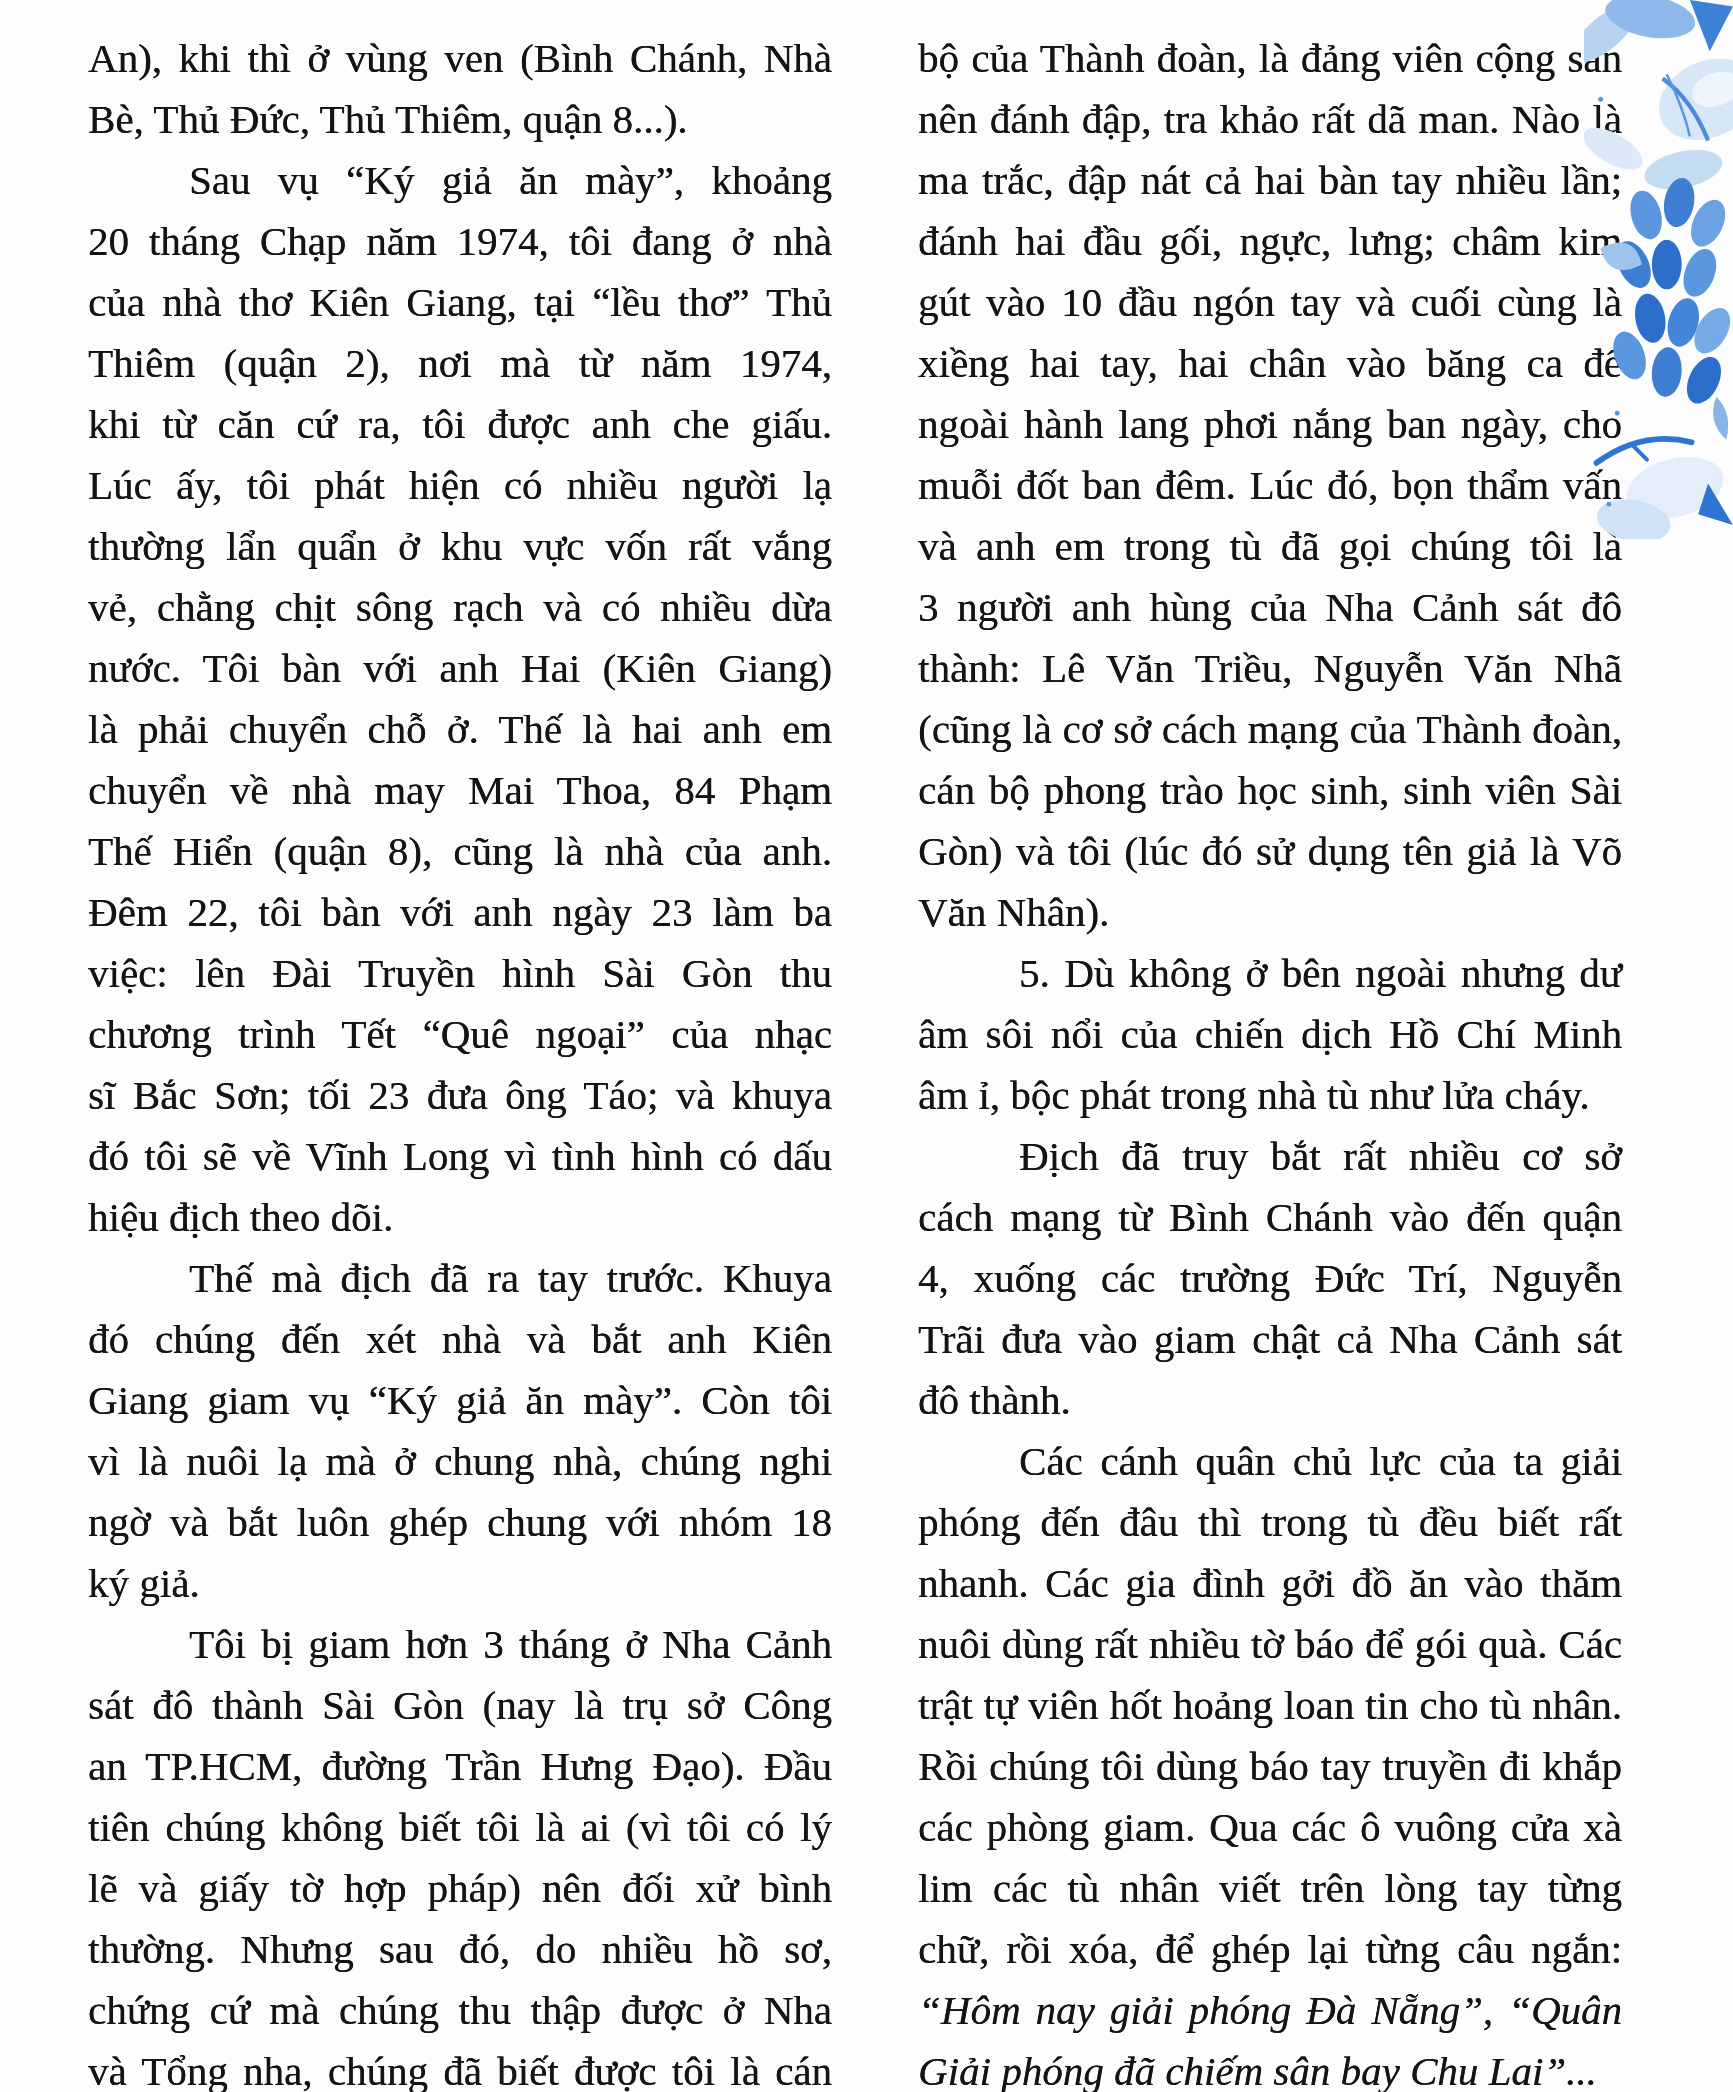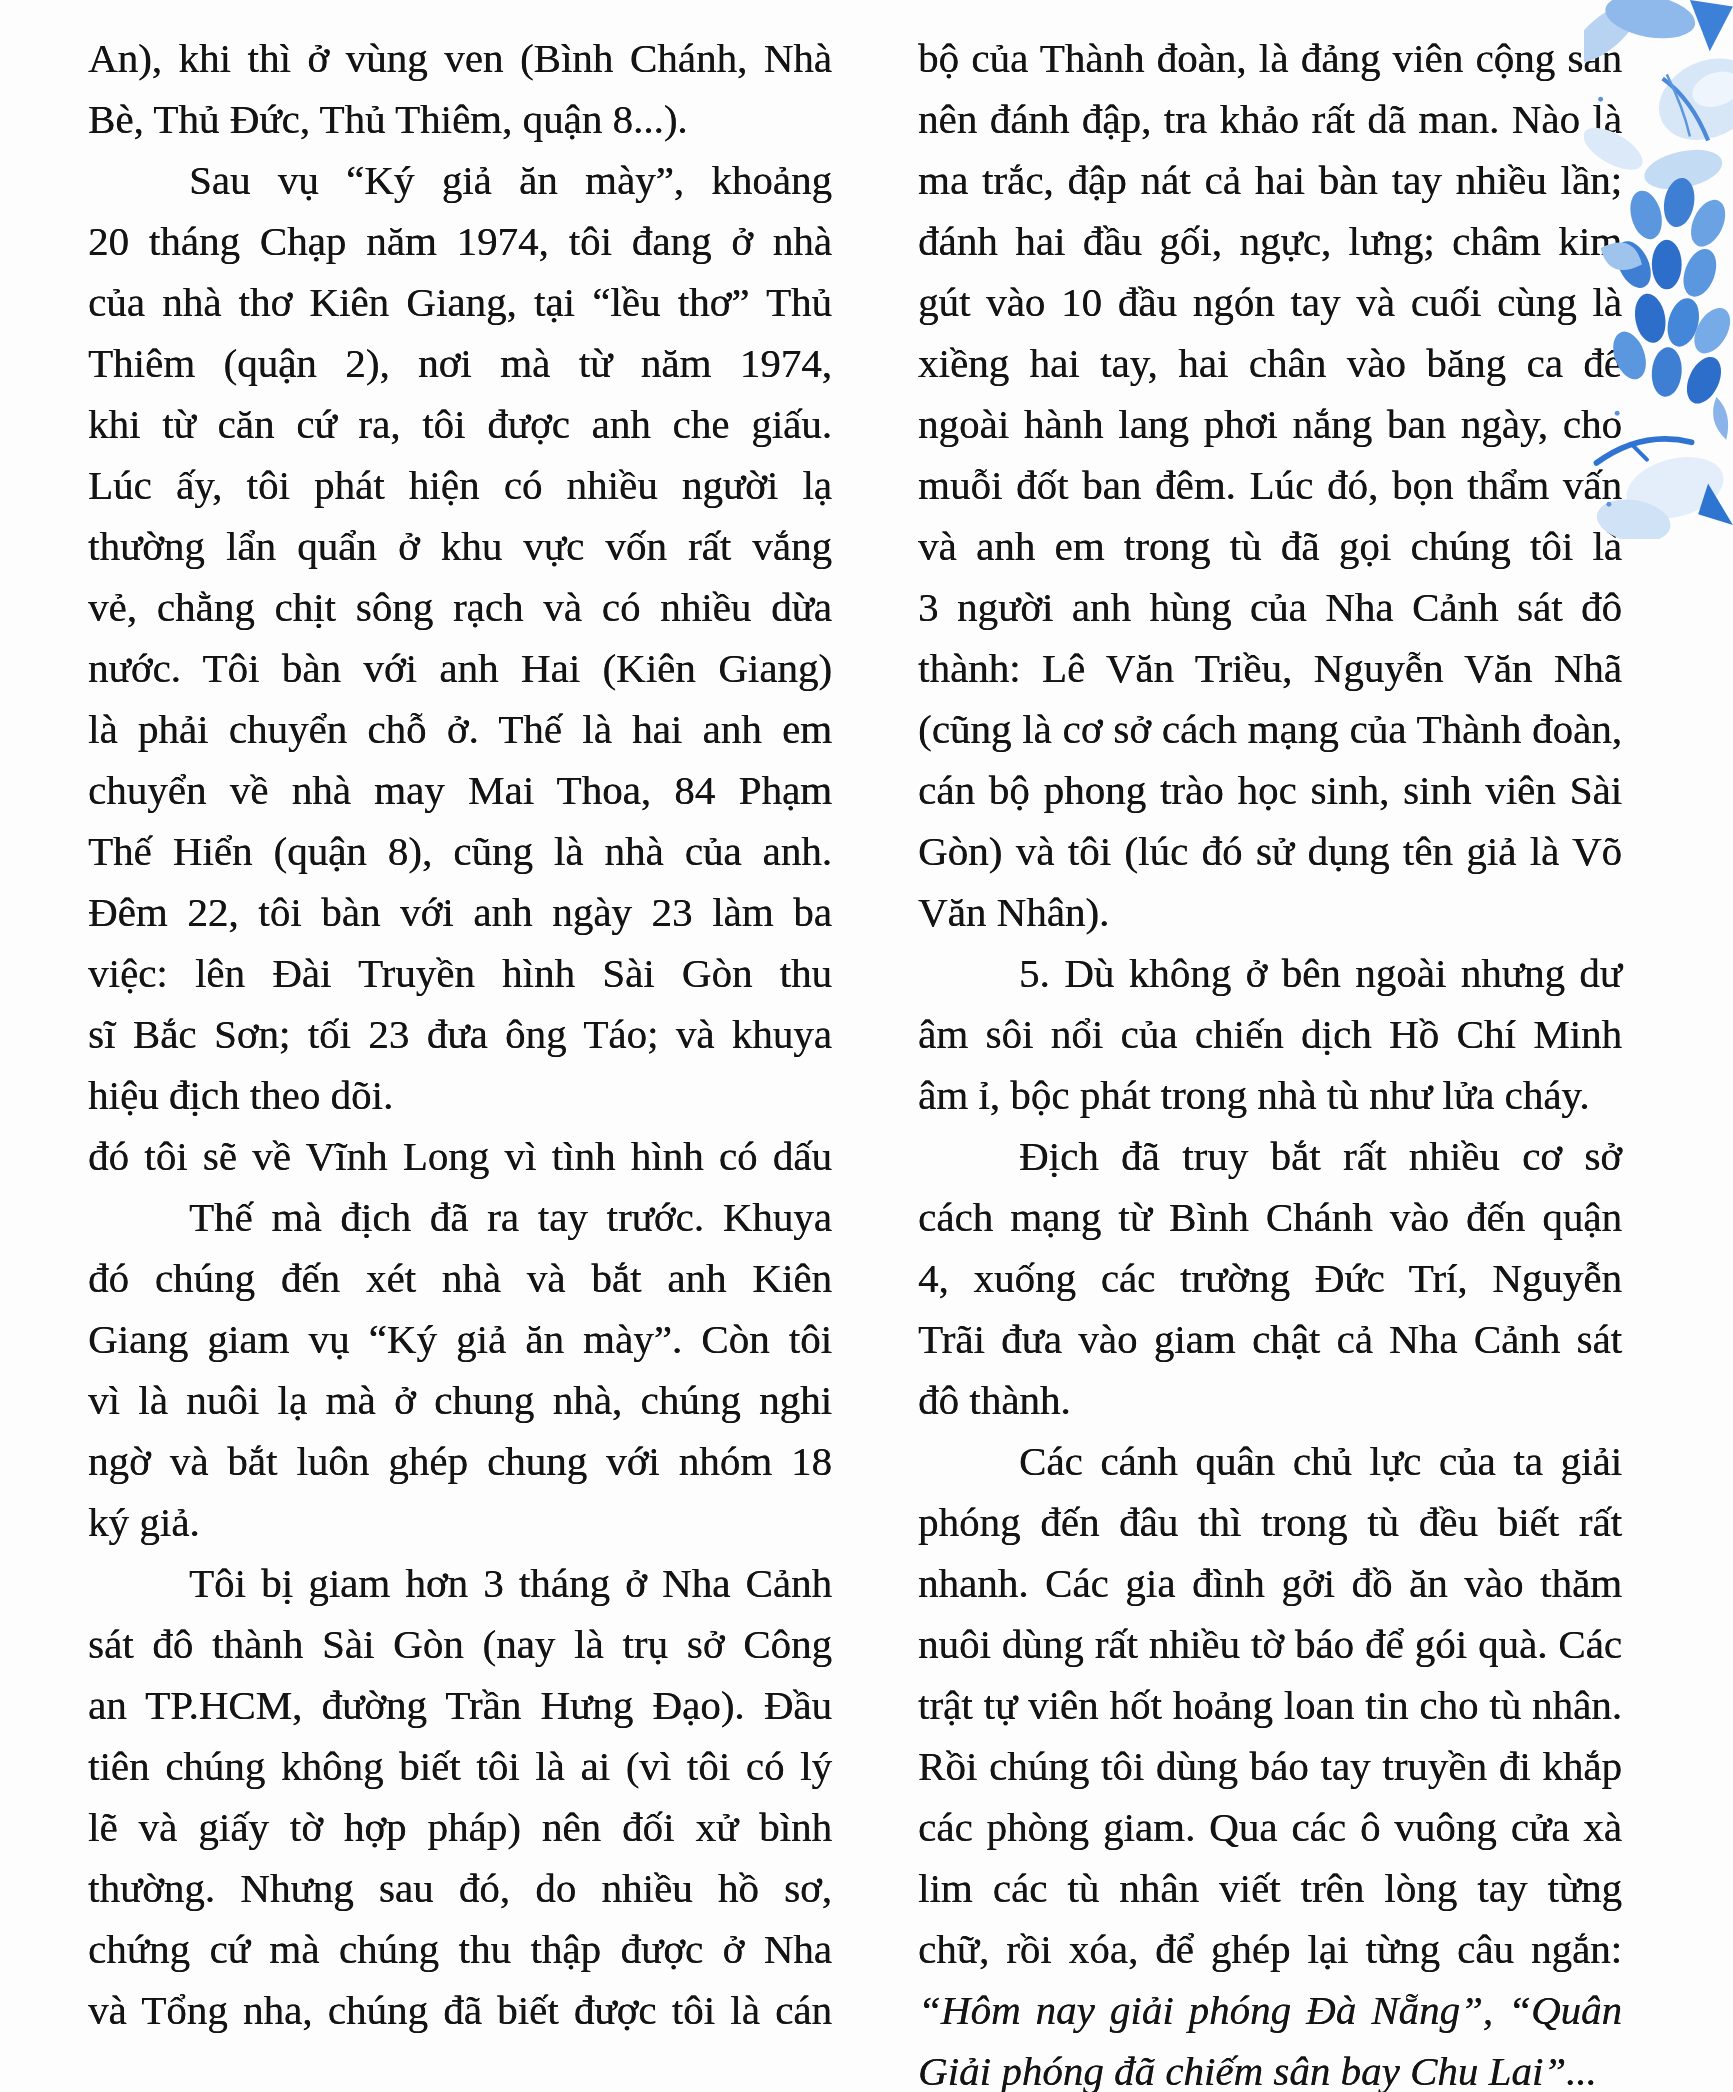--- a/index.html
+++ b/index.html
@@ -49,23 +49,24 @@
       <div class="line">khi từ căn cứ ra, tôi được anh che giấu.</div>
       <div class="line">Lúc ấy, tôi phát hiện có nhiều người lạ</div>
       <div class="line">thường lẩn quẩn ở khu vực vốn rất vắng</div>
       <div class="line">vẻ, chằng chịt sông rạch và có nhiều dừa</div>
       <div class="line">nước. Tôi bàn với anh Hai (Kiên Giang)</div>
       <div class="line">là phải chuyển chỗ ở. Thế là hai anh em</div>
       <div class="line">chuyển về nhà may Mai Thoa, 84 Phạm</div>
       <div class="line">Thế Hiển (quận 8), cũng là nhà của anh.</div>
       <div class="line">Đêm 22, tôi bàn với anh ngày 23 làm ba</div>
       <div class="line">việc: lên Đài Truyền hình Sài Gòn thu</div>
+      <div class="line">chương trình Tết “Quê ngoại” của nhạc</div>
       <div class="line">sĩ Bắc Sơn; tối 23 đưa ông Táo; và khuya</div>
+      <div class="line">đó tôi sẽ về Vĩnh Long vì tình hình có dấu</div>
       <div class="line end">hiệu địch theo dõi.</div>
-      <div class="line">đó tôi sẽ về Vĩnh Long vì tình hình có dấu</div>
       <div class="line indent">Thế mà địch đã ra tay trước. Khuya</div>
       <div class="line">đó chúng đến xét nhà và bắt anh Kiên</div>
       <div class="line">Giang giam vụ “Ký giả ăn mày”. Còn tôi</div>
       <div class="line">vì là nuôi lạ mà ở chung nhà, chúng nghi</div>
       <div class="line">ngờ và bắt luôn ghép chung với nhóm 18</div>
       <div class="line end">ký giả.</div>
       <div class="line indent">Tôi bị giam hơn 3 tháng ở Nha Cảnh</div>
       <div class="line">sát đô thành Sài Gòn (nay là trụ sở Công</div>
       <div class="line">an TP.HCM, đường Trần Hưng Đạo). Đầu</div>
       <div class="line">tiên chúng không biết tôi là ai (vì tôi có lý</div>

